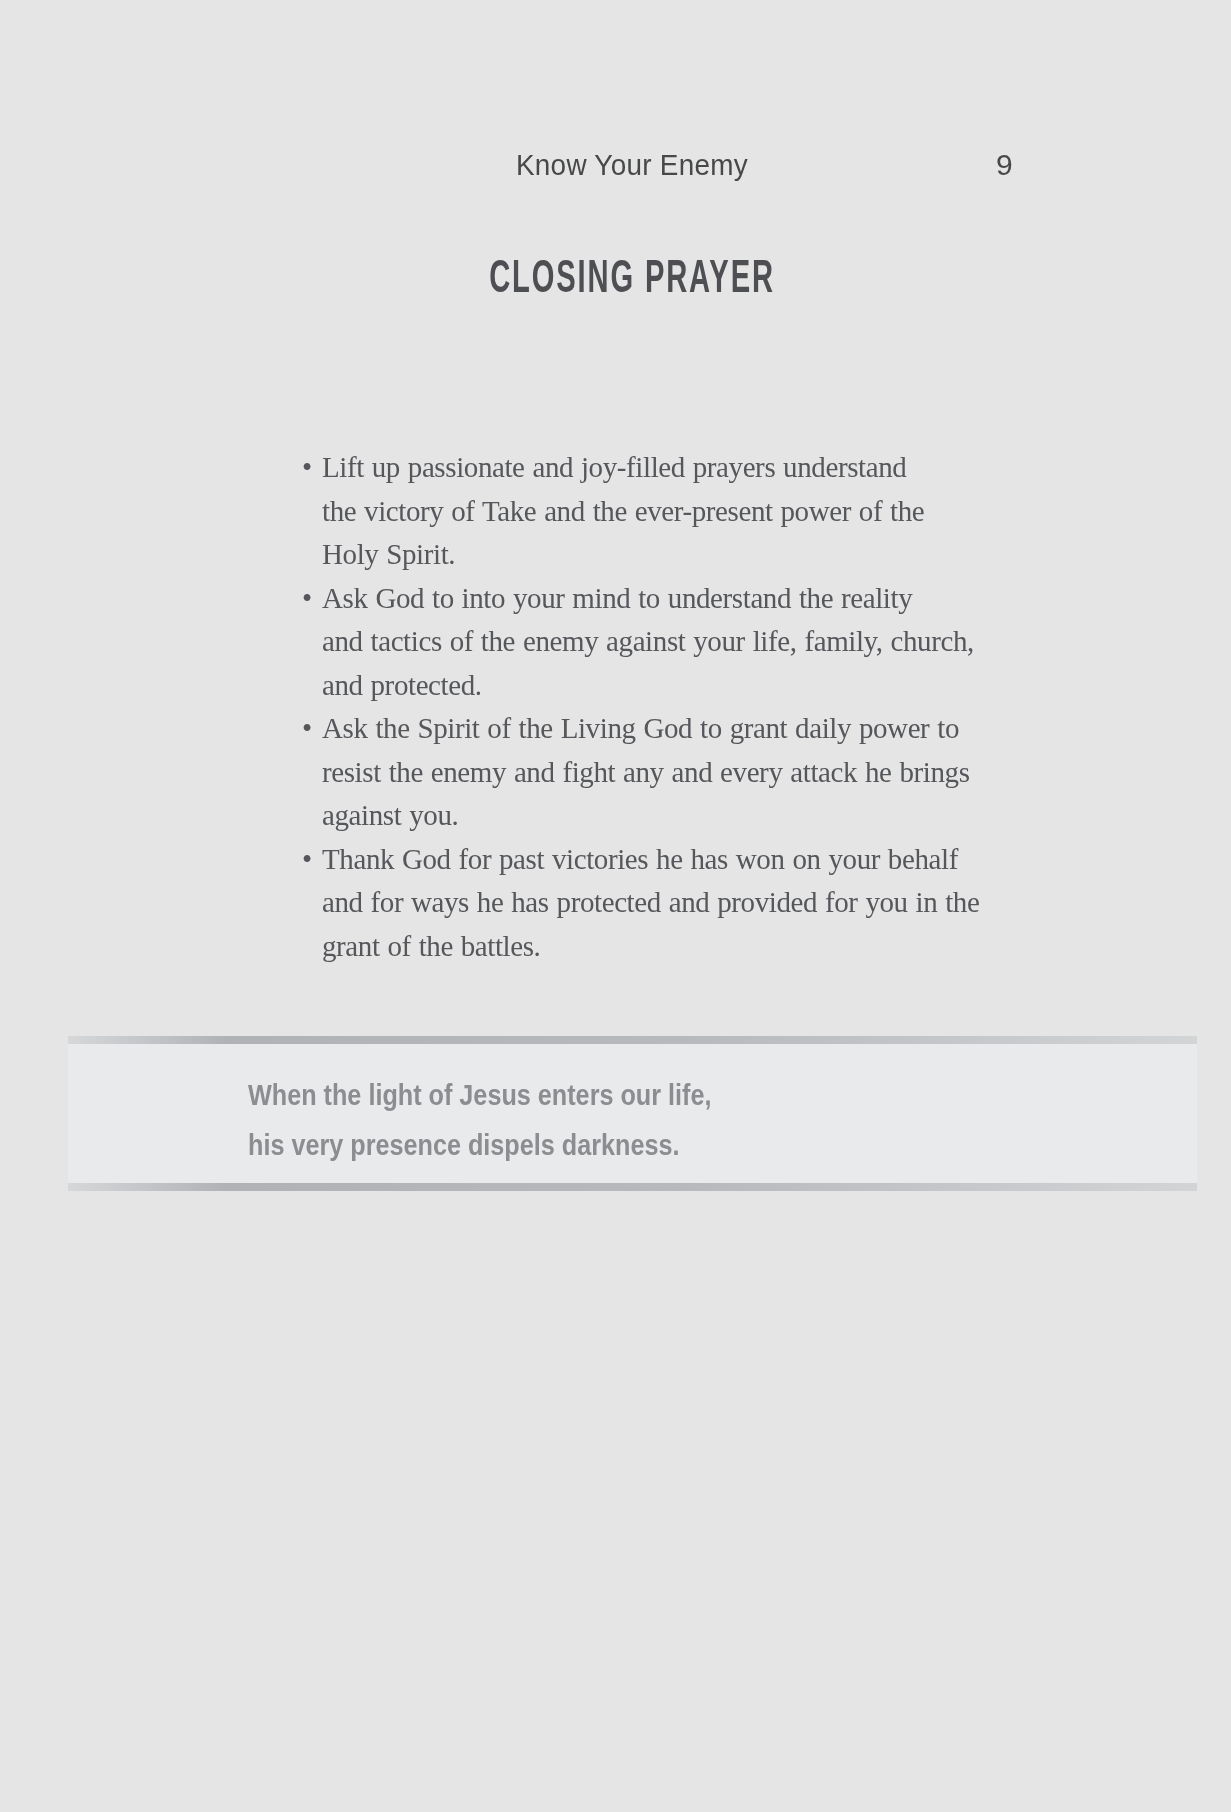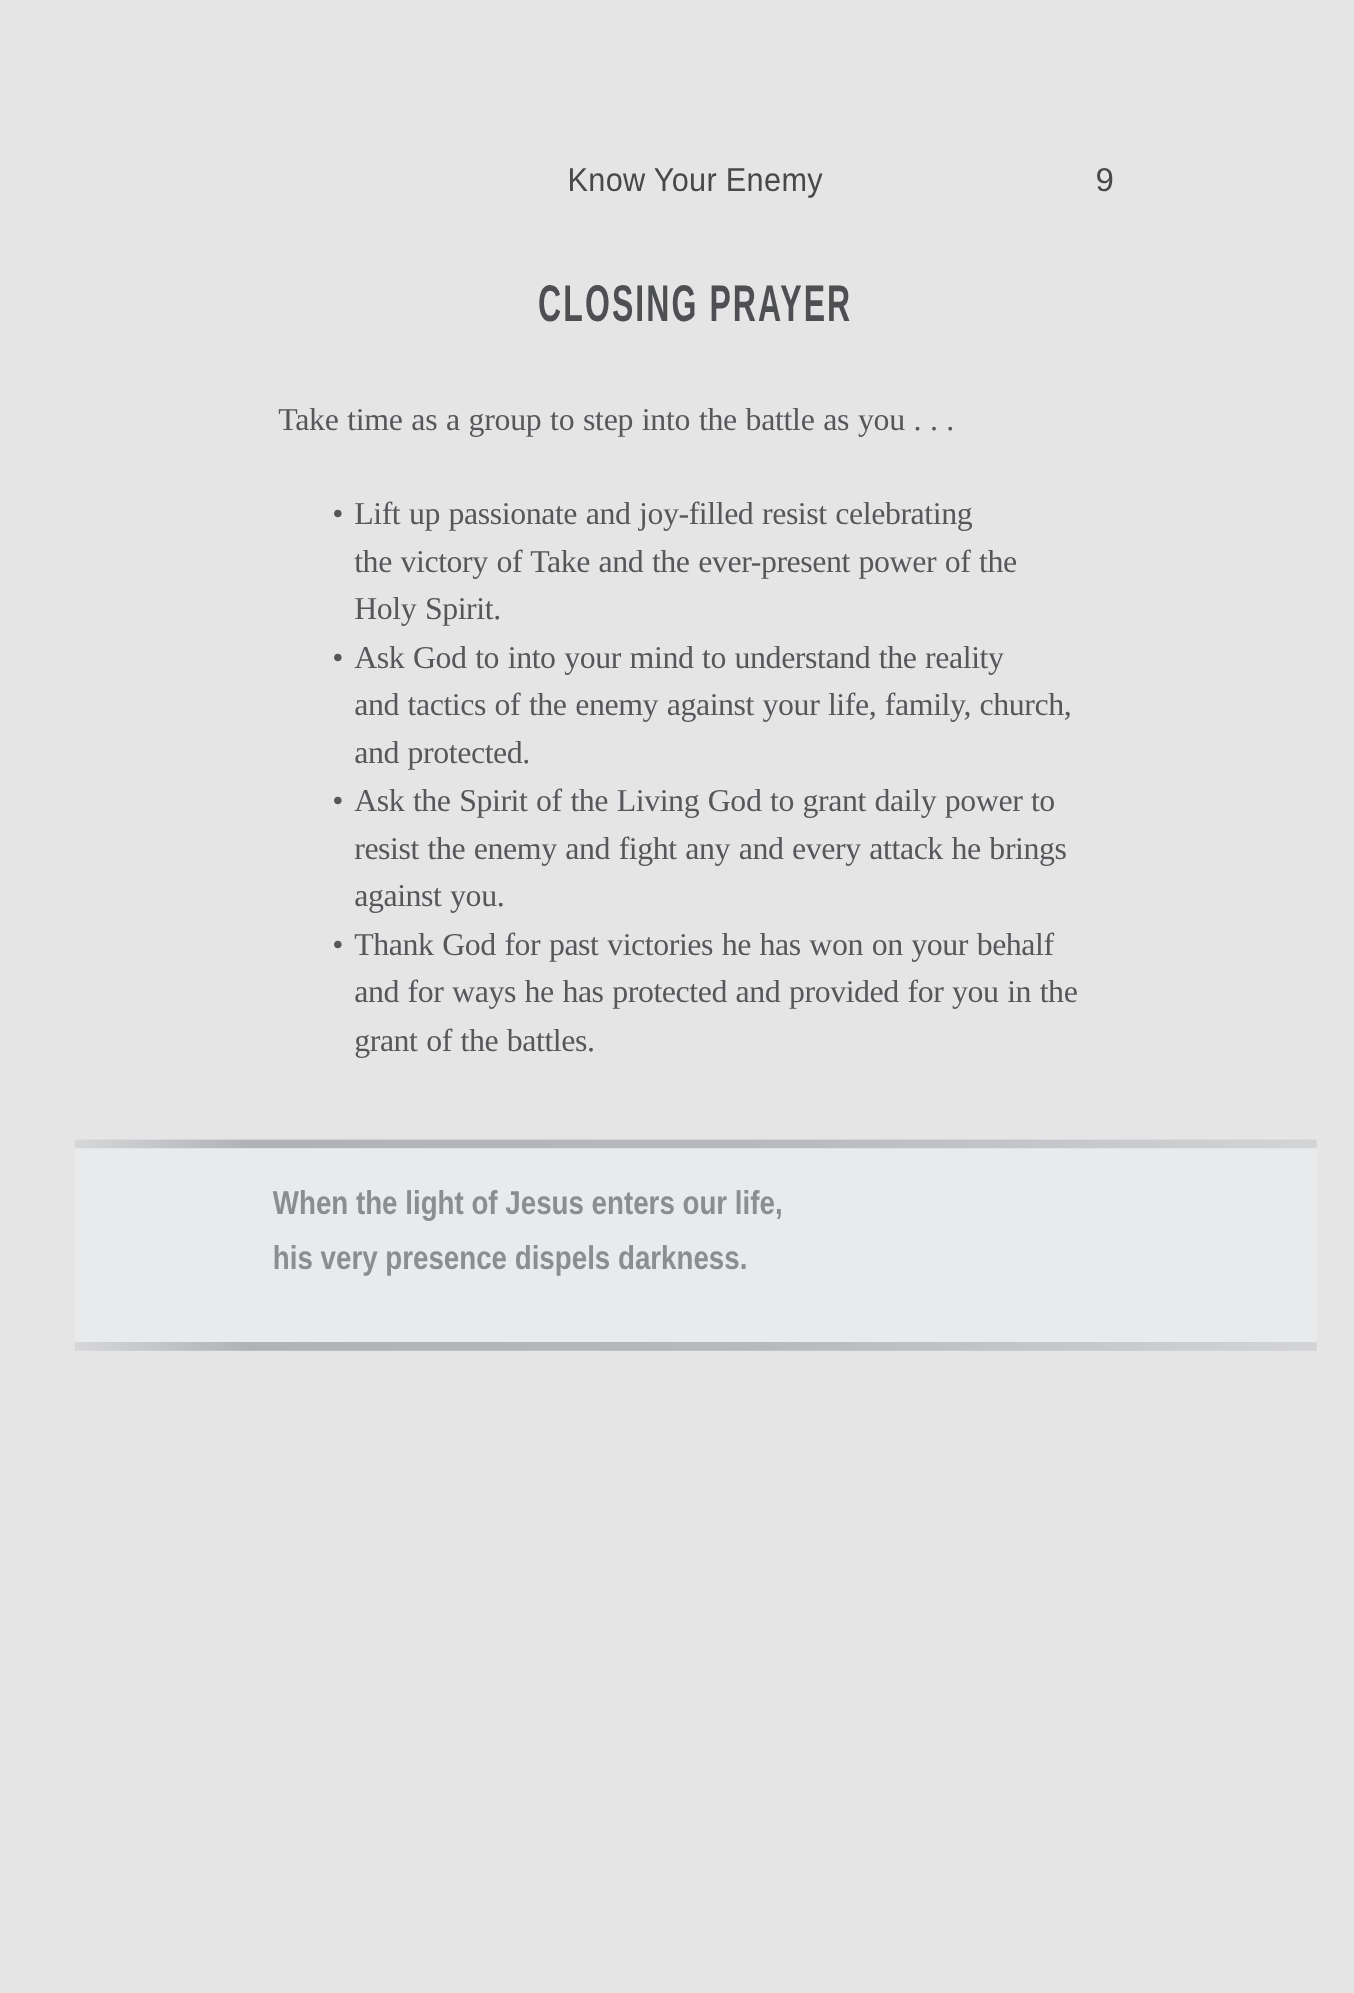--- a/index.html
+++ b/index.html
@@ -100,21 +100,21 @@
     top: 1036px;
     left: 68px;
     width: 1129px;
   }
   .callout-edge {
     height: 8px;
     background: linear-gradient(90deg, #d6d7d9 0%, #b0b2b6 14%, #b7b9bc 55%, #c4c6c9 78%, #d3d4d6 100%);
   }
   .callout-body {
     background: #e9eaeb;
-    height: 176px;
+    height: 139px;
     padding-left: 180px;
     box-sizing: border-box;
   }
   .callout-line {
     font-size: 30px;
     line-height: 50px;
     font-weight: bold;
     color: #8b8d90;
     letter-spacing: 0px;
     white-space: nowrap;
@@ -129,26 +129,25 @@
 <body>
 
 <div class="page">
 
   <div class="running-head">Know Your Enemy</div>
 
   <div class="page-number">9</div>
 
   <div class="section-title">CLOSING PRAYER</div>
 
-  <div class="intro-paragraph">Take time as a group to step into the battle as you . . .</div>
 
   <div class="bullet-list">
 
     <div class="bullet-line">
-      <span class="bullet-dot">•</span><span>Lift up passionate and joy-filled resist celebrating</span>
+      <span class="bullet-dot">•</span><span>Lift up passionate and joy-filled prayers understand</span>
     </div>
     <div class="bullet-line">
       <span>the victory of Take and the ever-present power of the</span>
     </div>
     <div class="bullet-line">
       <span>Holy Spirit.</span>
     </div>
 
     <div class="bullet-line">
       <span class="bullet-dot">•</span><span>Ask God to into your mind to understand the reality</span>

